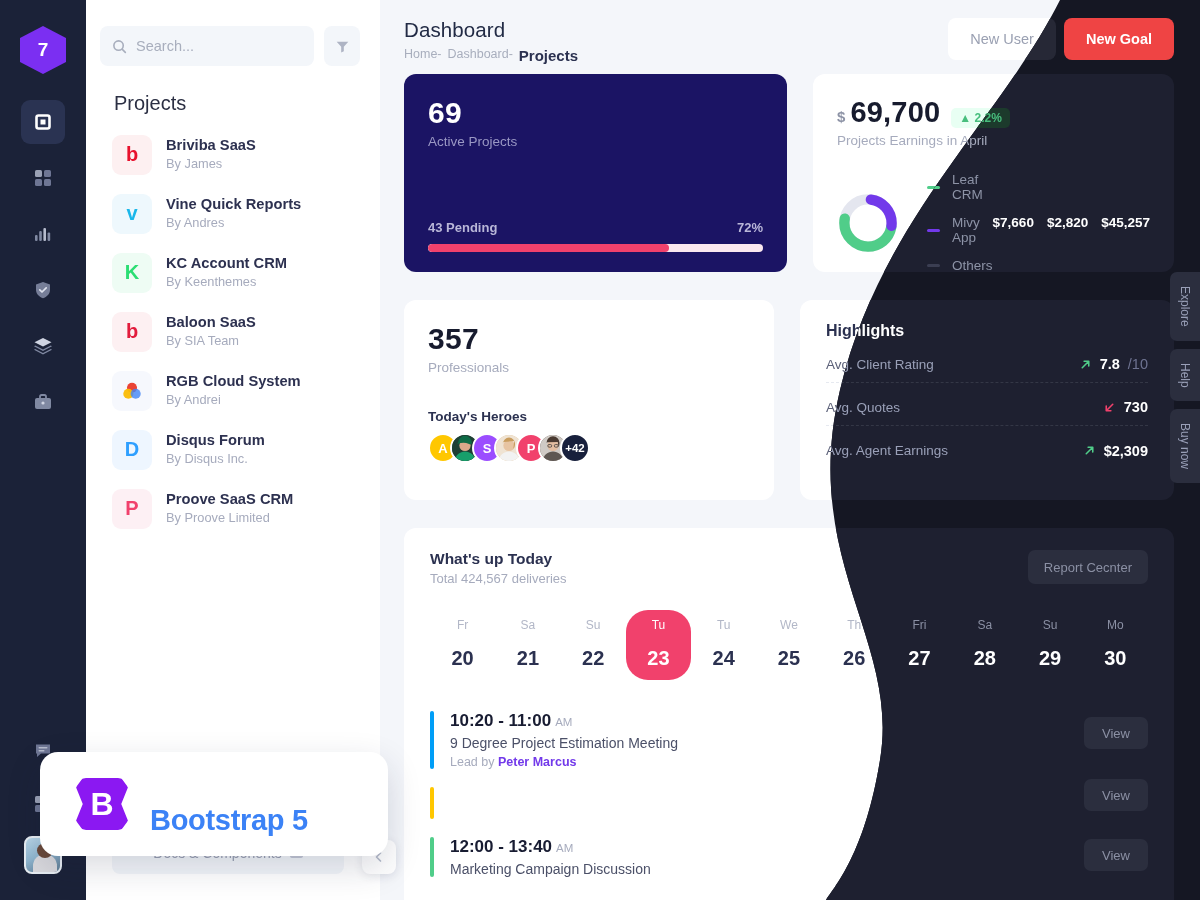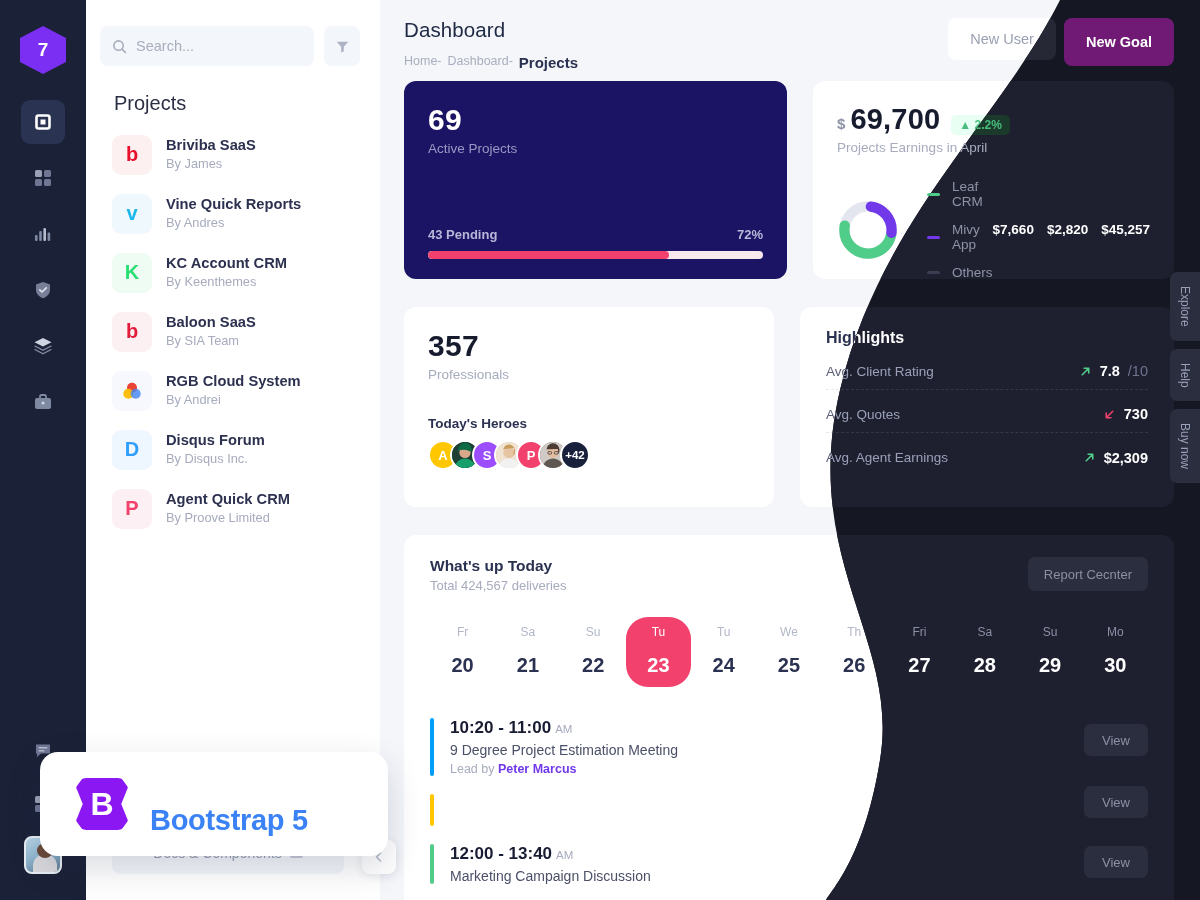--- a/index.html
+++ b/index.html
@@ -86,30 +86,30 @@
   .collapse-btn {
     position: absolute; right: -16px; bottom: 26px; width: 34px; height: 34px;
     background: #fff; border-radius: 8px; box-shadow: 0 2px 10px rgba(30,40,70,.12);
     display: flex; align-items: center; justify-content: center; color: #b6bccb;
   }
 
   
   .main { position: absolute; left: 380px; top: 0; right: 0; height: 900px; }
   .topbar { display: flex; align-items: flex-start; padding: 18px 26px 0 24px; }
   .page-title { font-size: 20.5px; color: #222b45; font-weight: 400; letter-spacing: .1px; }
-  .crumbs { margin-top: 12px; font-size: 12.5px; display: flex; gap: 6px; }
+  .crumbs { margin-top: 5px; font-size: 12.5px; display: flex; gap: 6px; }
   .crumb { color: #a8aebd; }
   .crumb.cur { color: #2b3150; font-weight: 600; }
   .topbtns { margin-left: auto; display: flex; gap: 8px; }
   .btn-white {
     height: 42px; padding: 0 22px; border-radius: 8px; background: #fff;
     color: #9aa0b2; font-size: 14.5px; display: flex; align-items: center;
   }
   .btn-blue {
-    height: 48px; padding: 0 22px; border-radius: 8px; background: #701a75;
+    height: 42px; padding: 0 22px; border-radius: 8px; background: #ef4444;
     color: #fff; font-size: 14.5px; font-weight: 700; display: flex; align-items: center;
   }
 
   .grid { padding: 10px 26px 0 24px; }
   .row1 { display: flex; gap: 26px; }
   .card { background: #fff; border-radius: 12px; }
 
   .card-dark {
     width: 428px; height: 198px; background: #1b1464;
     border-radius: 12px; padding: 22px 24px 20px 24px;
@@ -367,21 +367,21 @@
         <div class="proj-item">
             <div class="proj-logo" style="background:#eef6ff;color:#2e9fff">D</div>
             <div>
               <div class="proj-name">Disqus Forum</div>
               <div class="proj-by">By Disqus Inc.</div>
             </div>
           </div>
         <div class="proj-item">
             <div class="proj-logo" style="background:#fdf0f4;color:#f1416c">P</div>
             <div>
-              <div class="proj-name">Agent Quick CRM</div>
+              <div class="proj-name">Proove SaaS CRM</div>
               <div class="proj-by">By Proove Limited</div>
             </div>
           </div>
       </div>
 
       <div class="docs-btn">
         <span>Docs &amp; Components</span>
         <svg width="13" height="11" viewBox="0 0 14 12">
             <rect x="0" y="1" width="14" height="10" rx="2" fill="#c3c8d6"></rect>
           </svg>

